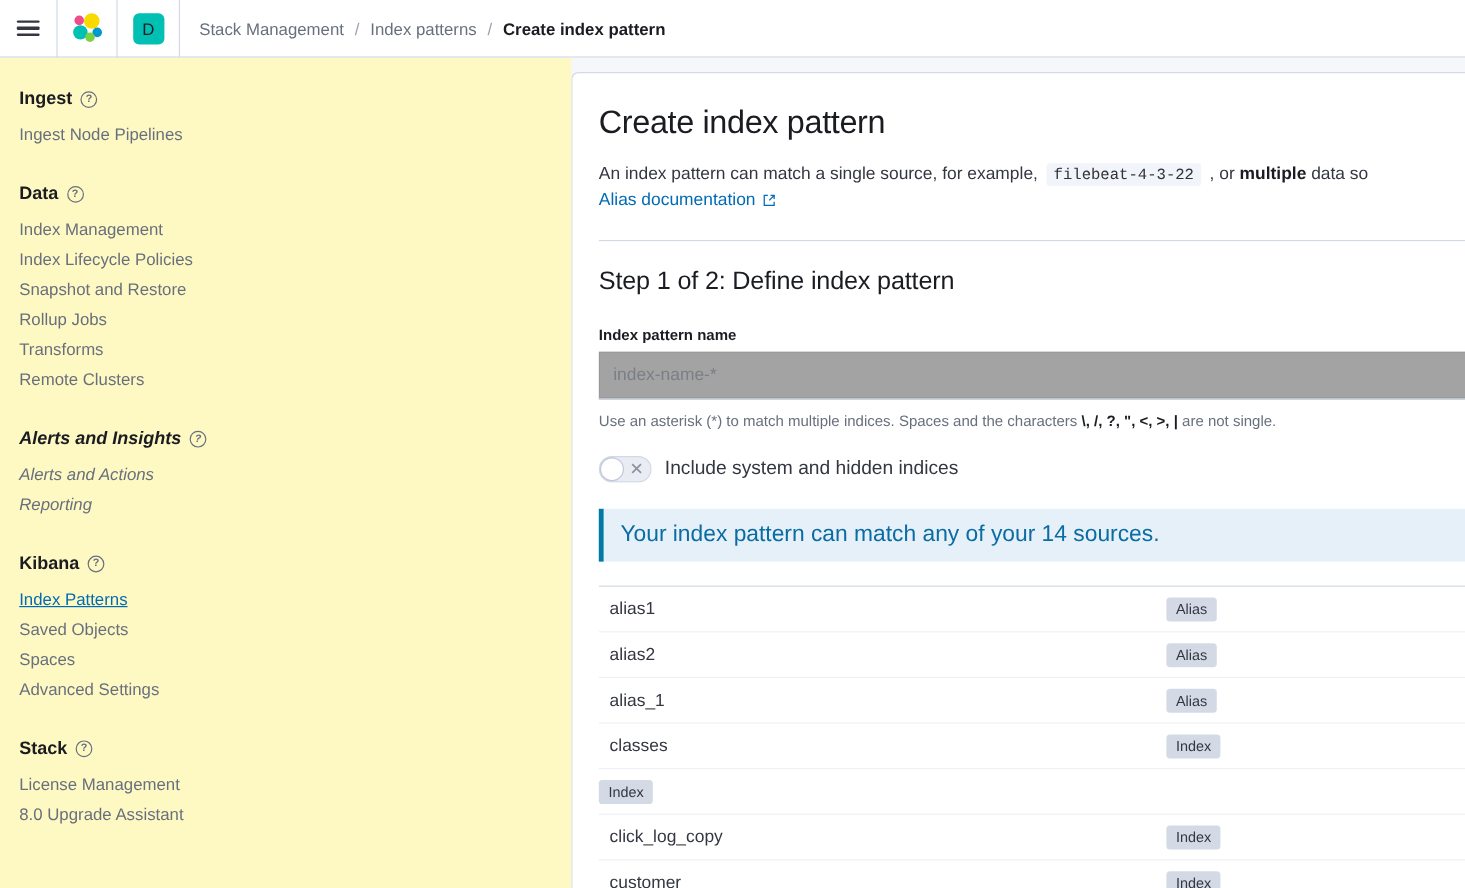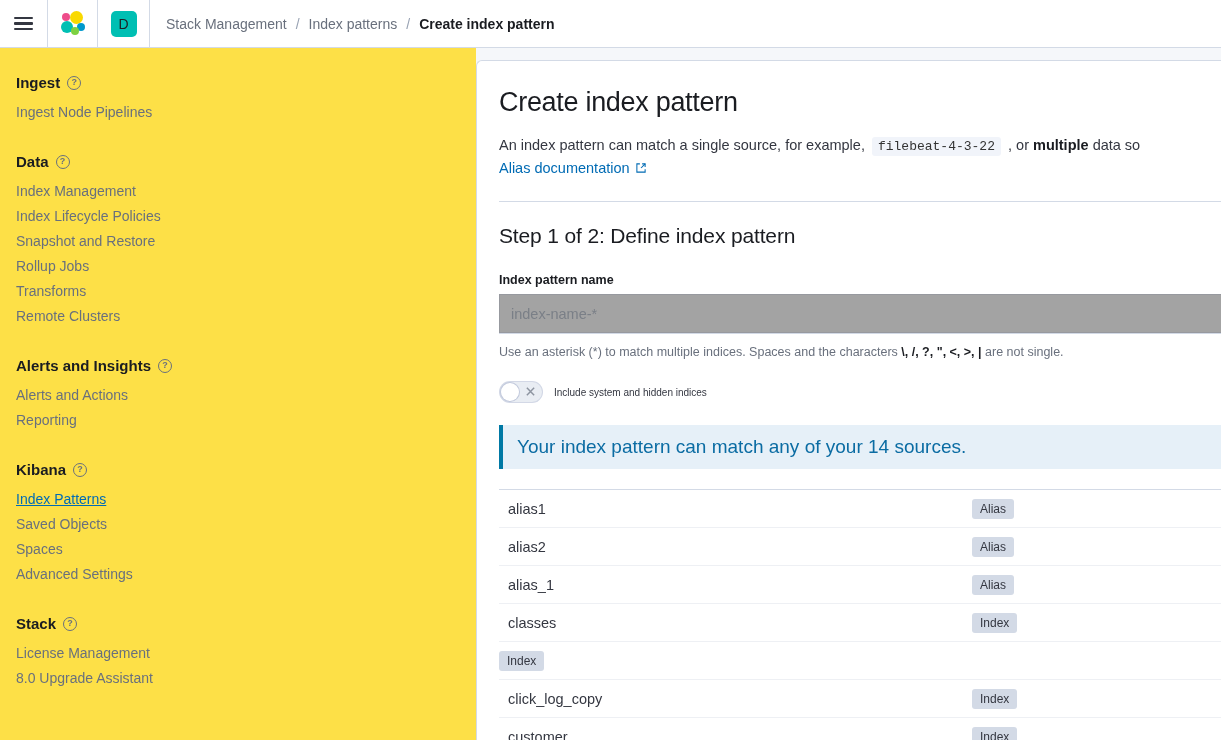--- a/index.html
+++ b/index.html
@@ -52,21 +52,21 @@
     font-size: 14px;
   }
   .crumb { color: #69707d; cursor: pointer; white-space: nowrap; }
   .crumb.current { color: #1a1c21; font-weight: bold; cursor: default; }
   .crumb-sep { color: #98a2b3; margin: 0 9px; font-size: 14px; }
 
   
   .sidebar {
     position: absolute; top: 48px; left: 0;
     width: 476px; height: 692px;
-    background: #fde047;
+    background: #fef9c3;
     padding: 16px 0 0 16px;
     overflow: hidden;
   }
   .nav-group { margin-bottom: 6px; }
   .nav-title {
     display: flex; align-items: center; gap: 7px;
     font-size: 15px; font-weight: bold; color: #1a1c21;
     margin-bottom: 9px;
     margin-top: 28px;
   }
@@ -76,21 +76,21 @@
     display: inline-flex; align-items: center; justify-content: center;
     line-height: 1; cursor: pointer; flex: none;
   }
   .nav-item {
     font-size: 14px; color: #69707d;
     line-height: 25px; cursor: pointer; width: max-content;
   }
   .nav-item.active { color: #006bb4; text-decoration: underline; font-weight: normal; }
   .grp-ingest  { margin-bottom: 24px; }
   .grp-data    { margin-bottom: 26px; }
-  .grp-alerts  { margin-bottom: 24px; }
+  .grp-alerts  { margin-bottom: 24px; font-style: italic; }
   .grp-kibana  { margin-bottom: 24px; }
   .nav-title-ingest { margin-top: 10px; }
 
   
   .panel {
     position: absolute; top: 60px; left: 476px;
     width: 760px; height: 680px;
     background: #ffffff;
     border: 1px solid #d3dae6;
     border-right: none; border-bottom: none;
@@ -165,21 +165,21 @@
   .switch .knob {
     position: absolute; top: 2px; left: 2px;
     width: 18px; height: 18px; border-radius: 50%;
     background: #ffffff;
     box-shadow: 0 0 0 1px rgba(15,39,118,0.18);
   }
   .switch .x-mark {
     position: absolute; right: 6px; top: 4px;
     width: 13px; height: 13px; color: #8d94a0;
   }
-  .switch-label { font-size: 10px; color: #343741; }
+  .switch-label { font-size: 16px; color: #343741; }
 
   .callout {
     margin-top: 22px;
     width: 723px; min-height: 42px;
     background: #e6f0f8;
     border-left: 4px solid #0079a5;
     display: flex; align-items: center;
     padding: 11px 14px;
   }
   .callout-text { font-size: 19px; color: #0b6ca3; font-weight: normal; }

